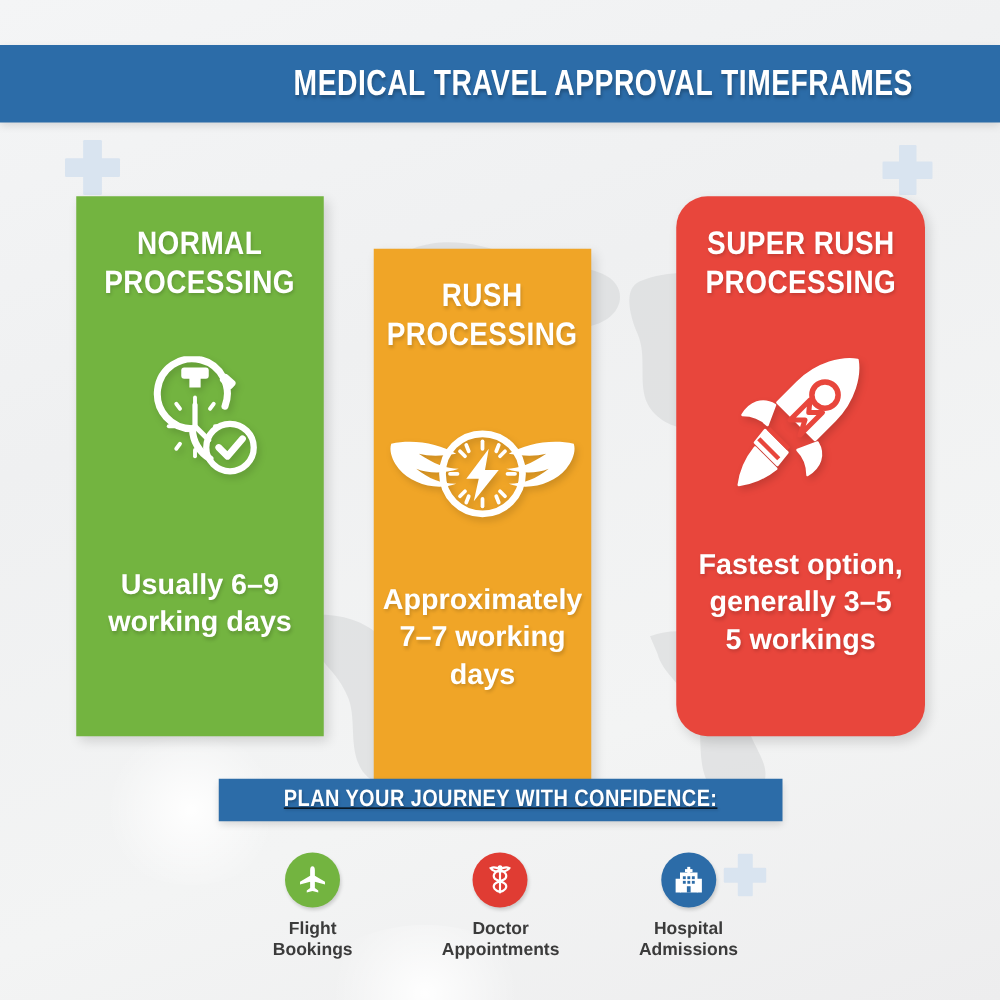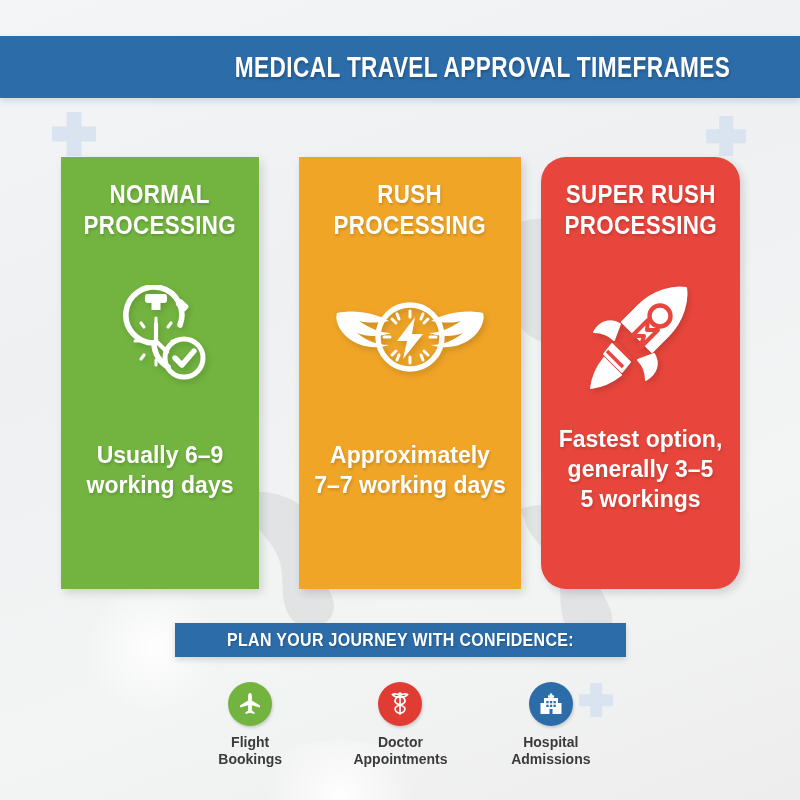--- a/index.html
+++ b/index.html
@@ -108,24 +108,24 @@
   .card {
     position: absolute;
     top: 0;
     height: 432px;
     box-shadow: 3px 4px 9px rgba(0,0,0,0.14);
     display: flex;
     flex-direction: column;
     align-items: center;
     color: #ffffff;
     box-sizing: border-box;
-    padding: 22px 10px 30px;
+    padding: 22px 10px 18px;
   }
   .card-1 { left: 61px;  width: 198px; background: #73b440; }
-  .card-2 { left: 299px; width: 222px; background: #f0a527; }
+  .card-2 { left: 299px; width: 174px; background: #f0a527; margin-top: 42px; }
   .card-3 { left: 541px; width: 199px; background: #e8463c; border-radius: 25px; }
 
   .card-title {
     font-size: 26px;
     font-weight: bold;
     line-height: 1.18;
     text-align: center;
     letter-spacing: 0.4px;
     transform: scaleX(0.86);
     text-shadow: 1px 2px 3px rgba(0,0,0,0.17);
@@ -156,20 +156,21 @@
     position: absolute;
     left: 175px;
     top: 623px;
     width: 451px;
     height: 34px;
     background: #2c6ca8;
     box-shadow: 0 3px 6px rgba(0,0,0,0.14);
     display: flex;
     align-items: center;
     justify-content: center;
+    text-decoration: underline;
   }
   .footer-title {
     color: #ffffff;
     font-size: 19px;
     font-weight: bold;
     letter-spacing: 0.4px;
     white-space: nowrap;
     transform: scaleX(0.84);
     text-shadow: 1px 1px 2px rgba(0,0,0,0.22);
   }

